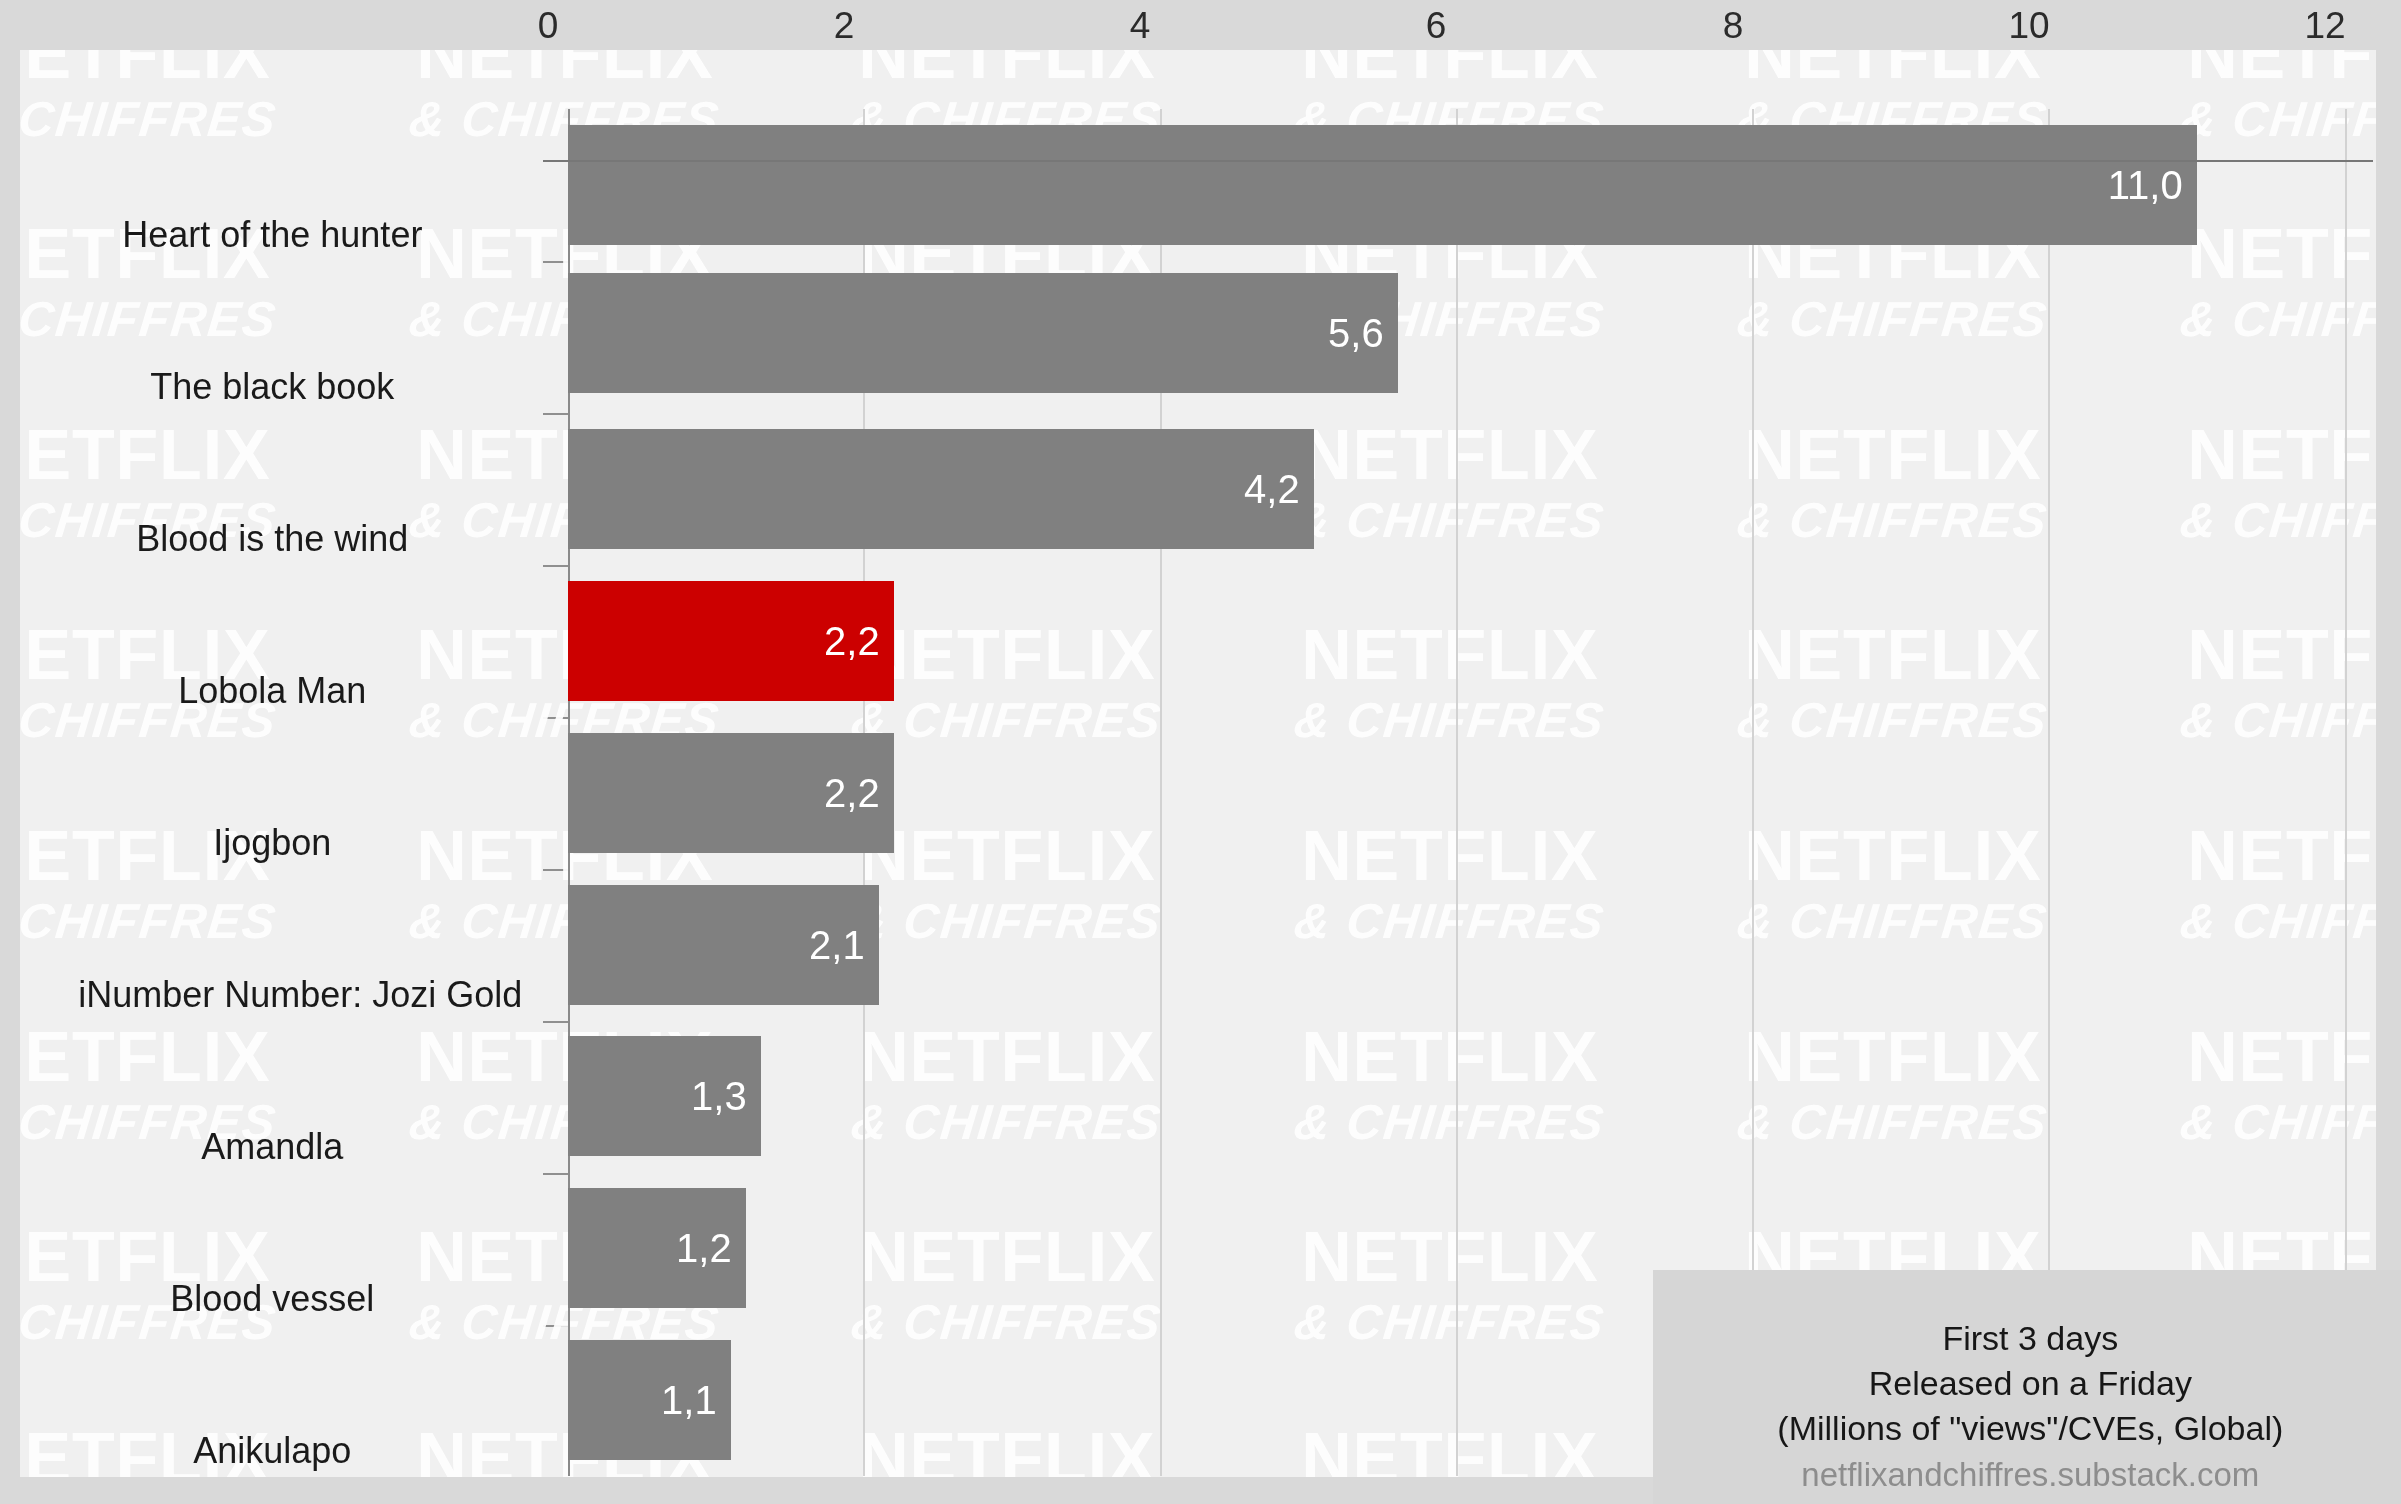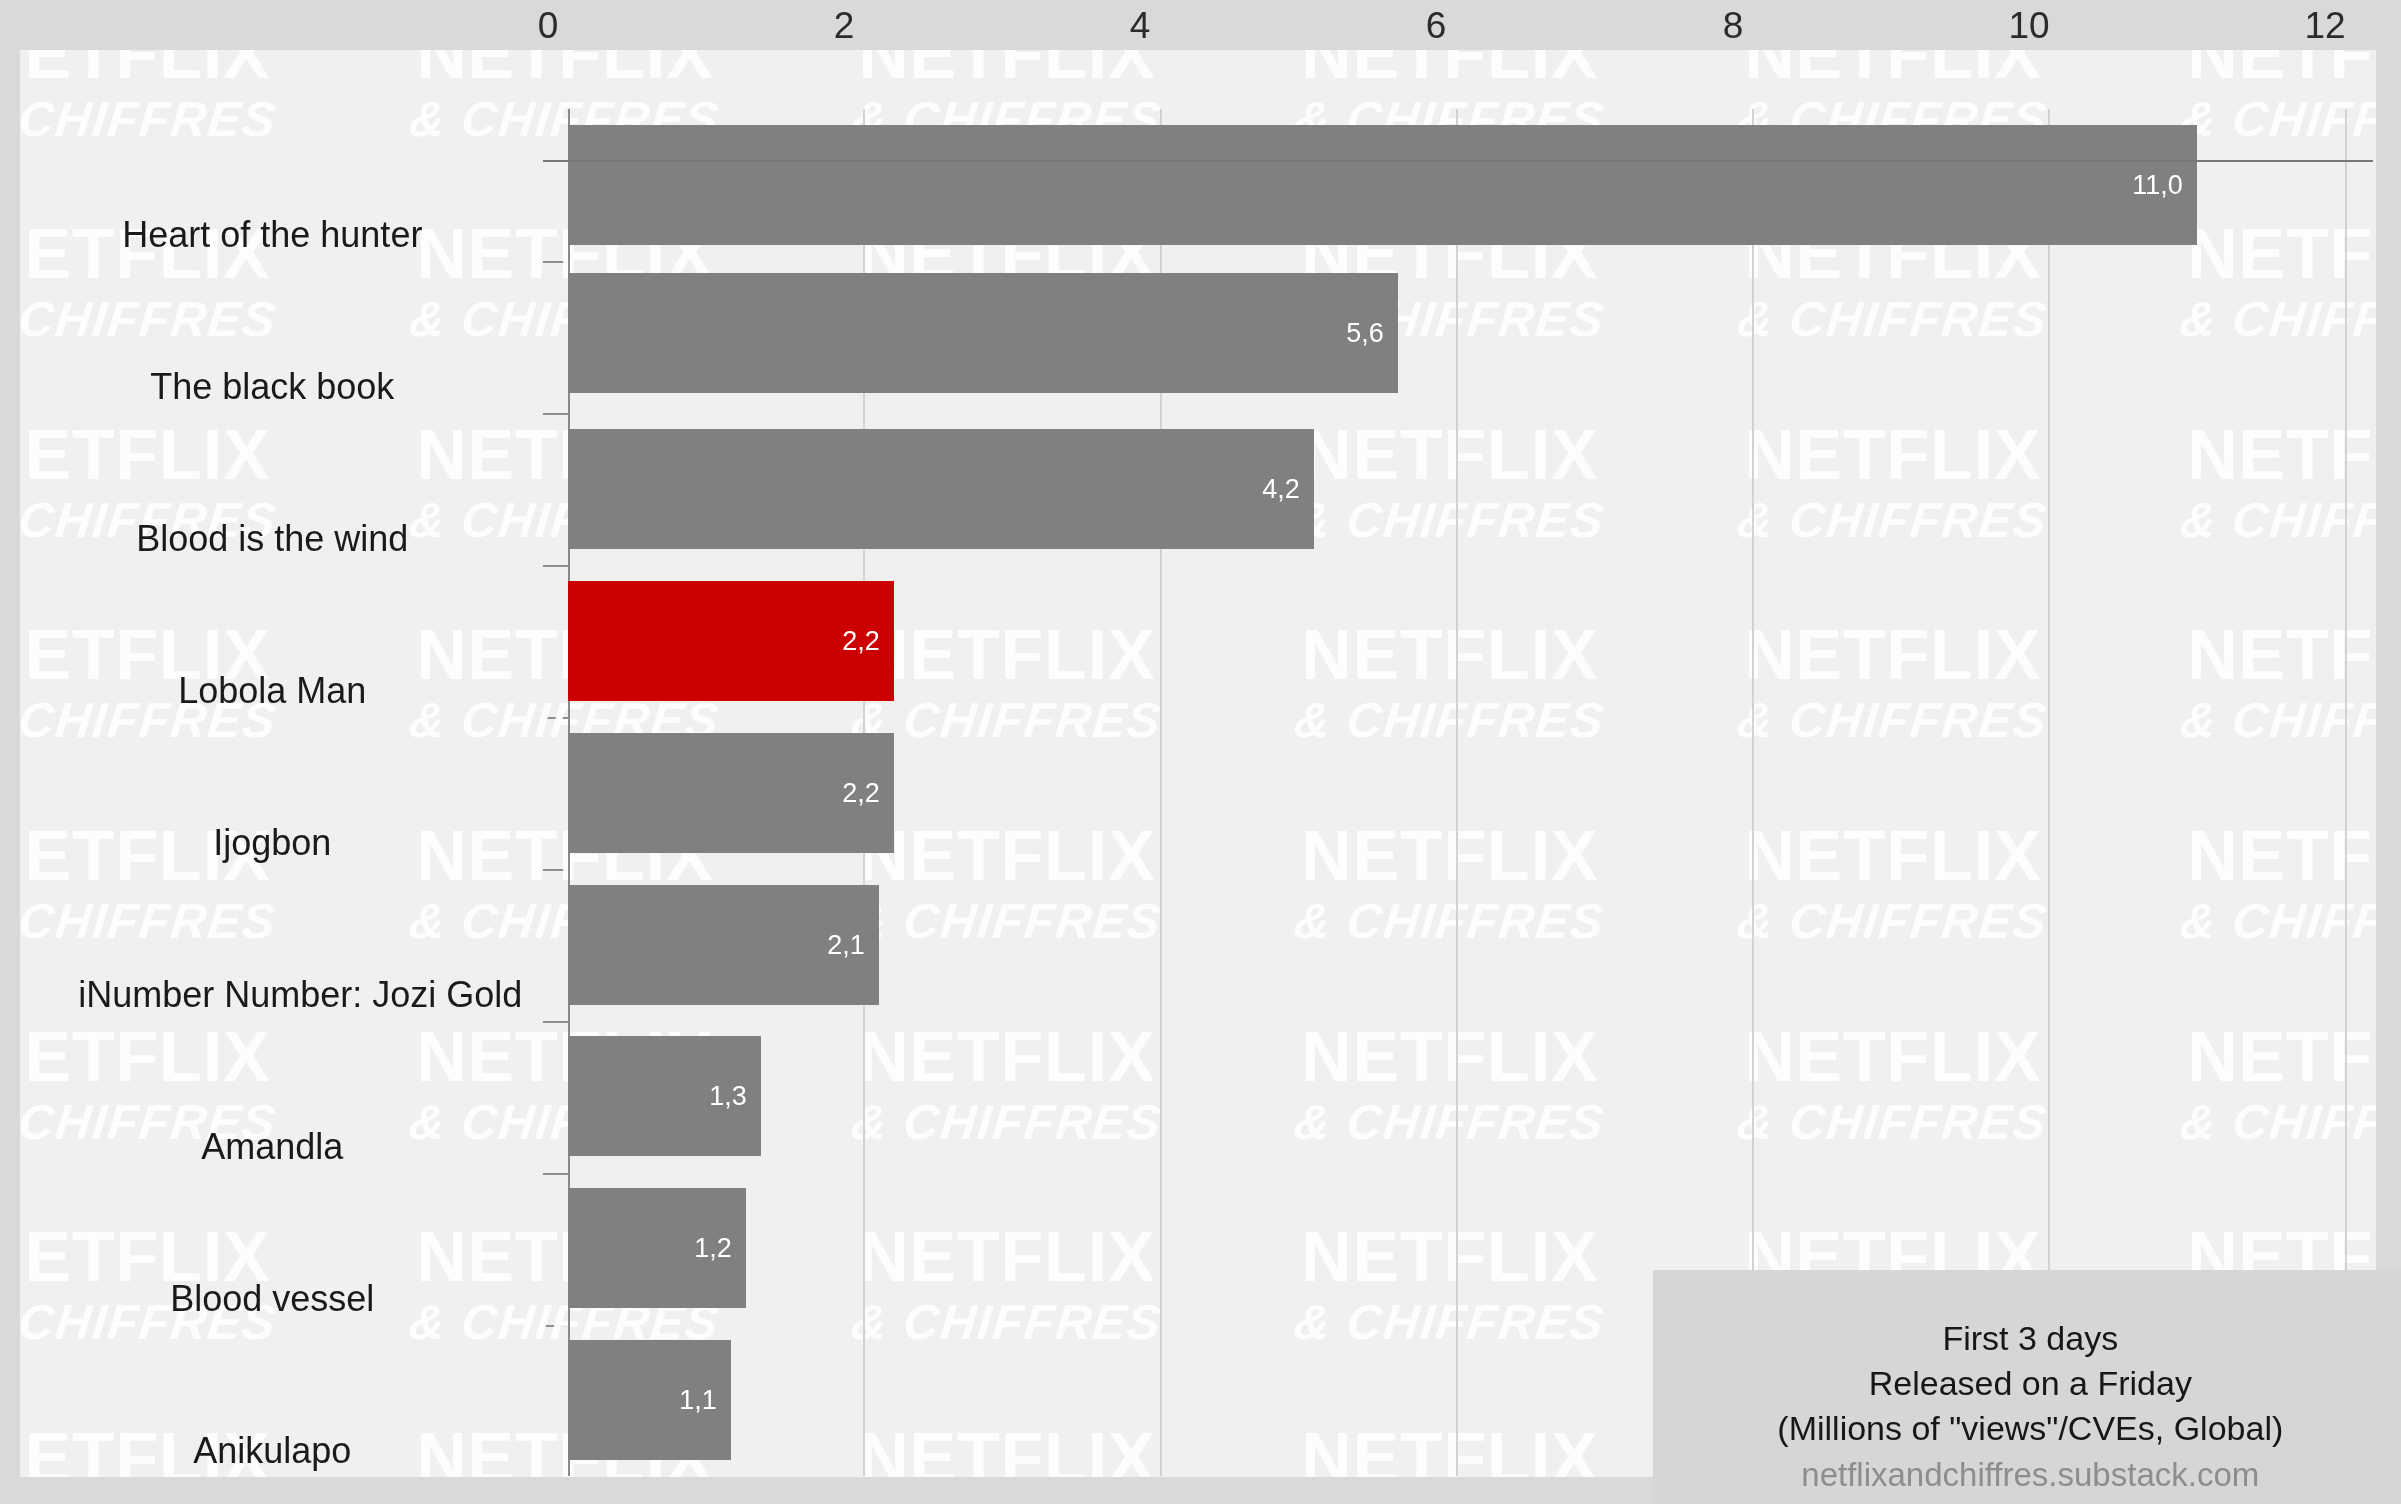--- a/index.html
+++ b/index.html
@@ -107,21 +107,21 @@
     box-sizing: border-box;
   }
   .bar.highlight { background: #cc0000; }
 
   .bar-value {
     position: absolute;
     right: 14.6px;
     top: 50%;
     transform: translateY(-50%);
     color: #ffffff;
-    font-size: 27px;
+    font-size: 40px;
     line-height: 39px;
     white-space: nowrap;
   }
   #cat-labels {
     position: absolute;
     left: 0;
     top: 50px;
     width: 523px;
     height: 1427px;
   }

